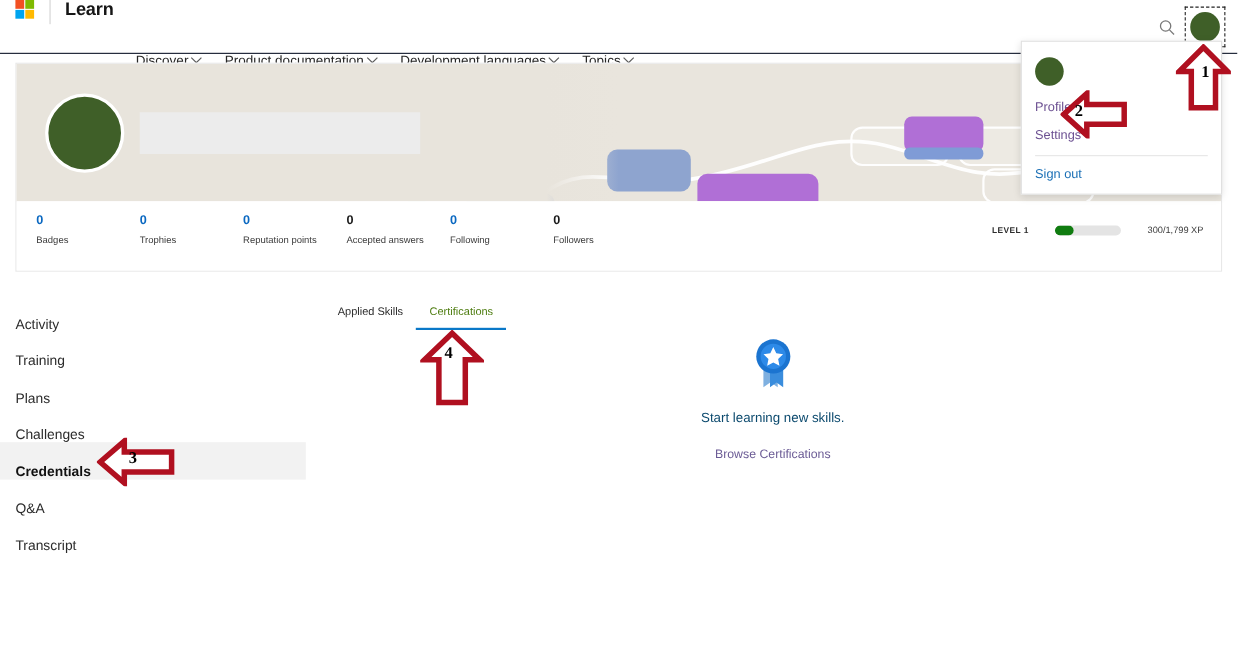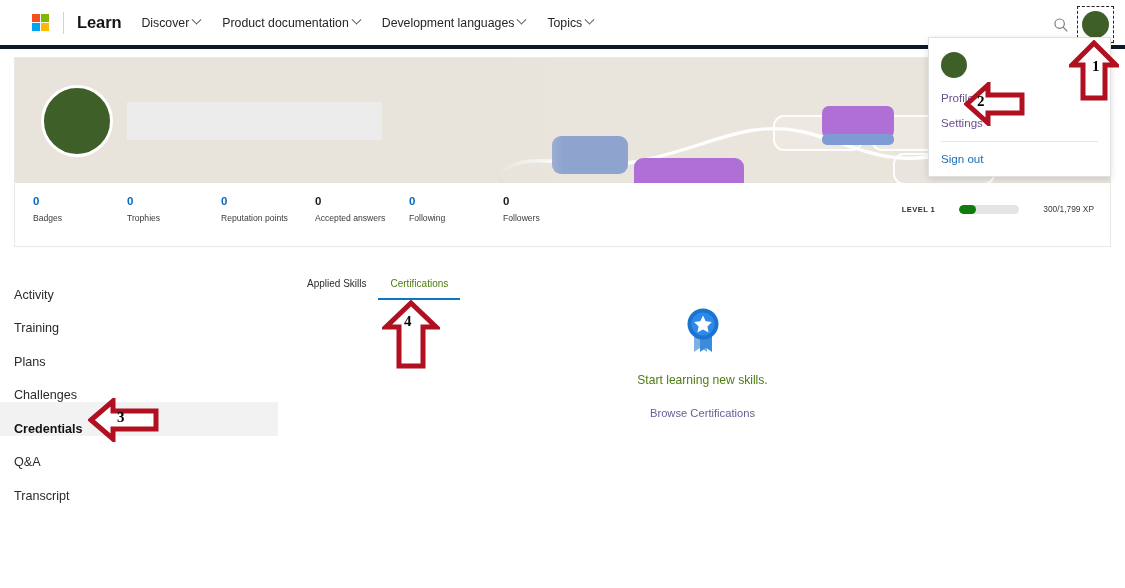--- a/index.html
+++ b/index.html
@@ -9,34 +9,34 @@
     width: 1125px; height: 588px;
     background: #ffffff;
     font-family: "Liberation Sans", sans-serif;
     overflow: hidden;
   }
   #page { position: relative; width: 1125px; height: 588px; background:#fff; }
 
   
   .topnav {
     position: absolute; left:0; top:0; width:1125px; height:49px;
-    background:#ffffff; border-bottom:4px solid #0f172a;
-    display:flex; align-items:center; padding-left:32px;
+    background:#ffffff; border-bottom:1px solid #0f172a;
+    display:flex; align-items:flex-start; padding-left:14px;
   }
   .ms-logo { width:17px; height:17px; display:grid; grid-template-columns:8px 8px; grid-template-rows:8px 8px; gap:1px; flex:0 0 auto; }
   .ms-logo i { display:block; width:8px; height:8px; }
   .ms-q1 { background:#f25022; }
   .ms-q2 { background:#7fba00; }
   .ms-q3 { background:#00a4ef; }
   .ms-q4 { background:#ffb900; }
   .nav-sep { width:1px; height:22px; background:#d2d2d2; margin:0 13px 0 14px; flex:0 0 auto; }
   .brand { font-size:16.5px; font-weight:700; color:#161616; letter-spacing:-0.1px; margin-right:20px; }
   .navitem {
     font-size:12.3px; color:#262626; margin-right:22px; white-space:nowrap;
-    display:flex; align-items:center; gap:4px; cursor:pointer;
+    display:flex; align-items:center; gap:4px; cursor:pointer;margin-top:48px;
   }
   .chev { display:inline-block; width:7px; height:7px; border-right:1.2px solid #5a5a5a; border-bottom:1.2px solid #5a5a5a; transform:rotate(45deg) translate(-2px,-2px); }
   .nav-right { position:absolute; right:14px; top:0; height:49px; display:flex; align-items:center; gap:10px; }
   .search-ico { width:18px; height:18px; cursor:pointer; opacity:.75; }
   .avatar-wrap {
     width:31px; height:31px; display:flex; align-items:center; justify-content:center;
     outline:1.4px dashed #222; outline-offset:2px; cursor:pointer;
   }
   .avatar-sm { width:27px; height:27px; border-radius:50%; background:#3f5f28; }
 
@@ -100,21 +100,21 @@
   
   .tabs { position:absolute; left:295px; top:272px; display:flex; gap:0; }
   .tab {
     font-size:10px; color:#2b2b2b; padding:6px 12px 9px 12px; cursor:pointer; white-space:nowrap;
   }
   .tab.active { border-bottom:2.5px solid #0a78c8; color:#4d7c0f; }
   .empty-state {
     position:absolute; left:560px; top:305px; width:285px; text-align:center;
   }
   .badge-ico { margin:0 auto 18px auto; display:block; }
-  .empty-text { font-size:12.1px; color:#4d7c0f; margin-bottom:16px; }
+  .empty-text { font-size:12.1px; color:#0c4a6e; margin-bottom:16px; }
   .empty-link { font-size:11.2px; color:#6b5b95; cursor:pointer; }
 
   
   .anno { position:absolute; z-index:60; }
   .anno-num {
     position:absolute; font-size:15px; font-weight:700; color:#000;
     font-family:"Liberation Serif", serif; z-index:61;
   }
 </style>
 </head>

